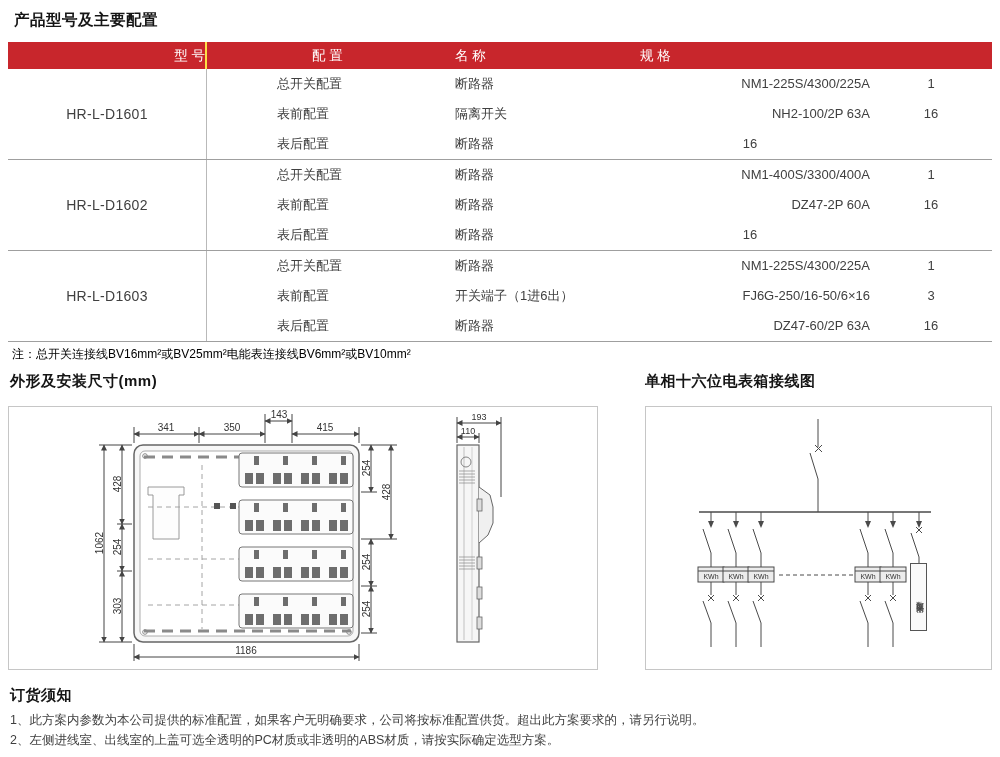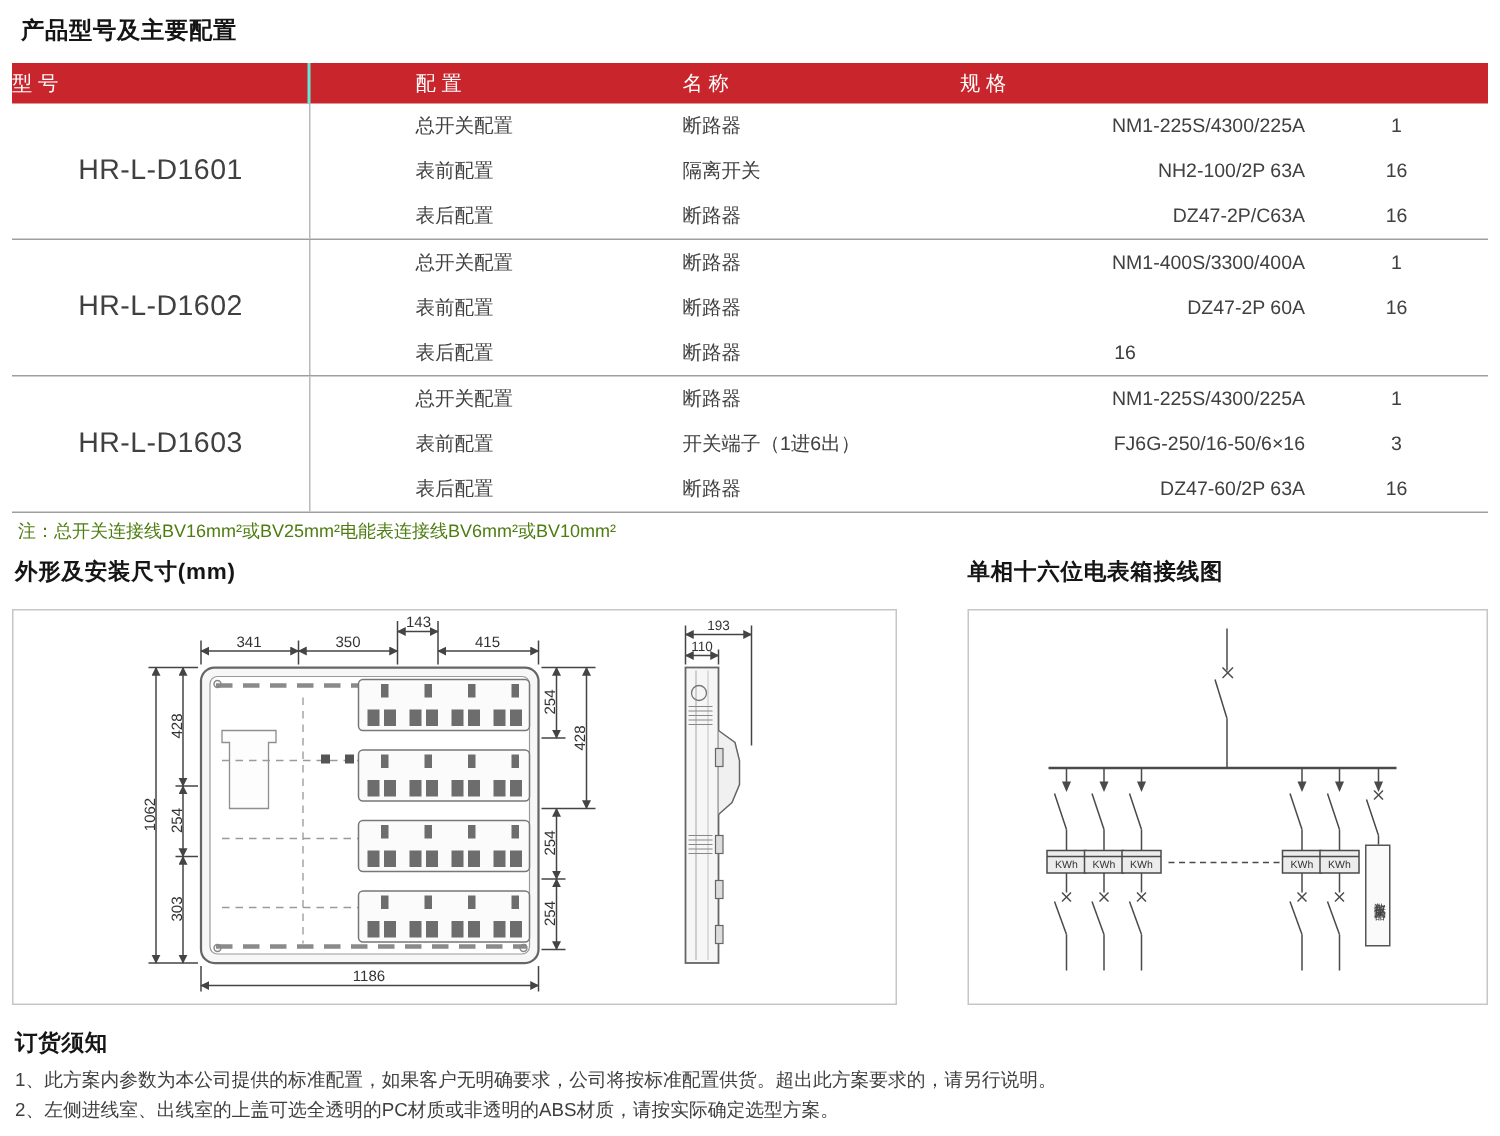--- a/index.html
+++ b/index.html
@@ -6,36 +6,36 @@
   body{
     width:1000px;height:757px;position:relative;background:#fff;
     font-family:"Liberation Sans","DejaVu Sans",sans-serif;color:#3c3c3c;
     overflow:hidden;
   }
   .sec-title{position:absolute;font-size:15px;font-weight:bold;color:#151515;letter-spacing:0.5px;}
   
   .spec-table{position:absolute;left:8px;top:42px;width:984px;}
   .thead{display:grid;grid-template-columns:199px 238px 185px 240px 122px;background:#c8262c;color:#fff;height:27px;line-height:27px;font-size:13.5px;}
   .hc{white-space:nowrap;}
-  .hc.h-model{text-align:left;border-right:2px solid #5eead4;}
-  .hc.h-conf{padding-left:70px;}
+  .hc.h-model{text-align:right;border-right:2px solid #fde047;}
+  .hc.h-conf{padding-left:70px;margin-left:35px;}
   .hc.h-name{padding-left:10px;}
   .hc.h-spec{padding-left:10px;}
   .hc.h-qty{text-align:center;}
   .tgroup{display:grid;grid-template-columns:199px 785px;}
   .tgroup + .tgroup{border-top:1px solid #9f9f9f;}
   .tgroup.last{border-bottom:1px solid #9f9f9f;}
-  .model-cell{display:flex;align-items:center;justify-content:center;border-right:1px solid #b9b9b9;font-size:19px;color:#404040;letter-spacing:0.3px;}
+  .model-cell{display:flex;align-items:center;justify-content:center;border-right:1px solid #b9b9b9;font-size:14px;color:#404040;letter-spacing:0.3px;}
   .grow{display:grid;grid-template-columns:238px 185px 240px 122px;height:30px;line-height:30px;font-size:13px;color:#404040;}
   .grow .c-conf{padding-left:70px;}
   .grow .c-name{padding-left:10px;}
   .grow .c-spec{padding-left:10px;text-align:right;}
   .grow .c-qty{text-align:center;}
   
-  .table-note{position:absolute;left:12px;top:346px;font-size:12px;color:#4d7c0f;}
+  .table-note{position:absolute;left:12px;top:346px;font-size:12px;color:#000000;}
   
   .panel{position:absolute;border:1px solid #c6c6c6;background:#fff;box-sizing:border-box;}
   #dim-panel{left:8px;top:406px;width:590px;height:264px;}
   #wire-panel{left:645px;top:406px;width:347px;height:264px;}
   #dim-panel svg,#wire-panel svg{position:absolute;left:0;top:0;}
   .collector{
     position:absolute;left:264px;top:156px;width:17px;height:68px;
     border:1px solid #555;background:#fafafa;box-sizing:border-box;
     writing-mode:vertical-rl;text-orientation:upright;
     font-size:8px;color:#444;display:flex;align-items:center;justify-content:center;letter-spacing:1px;
@@ -70,21 +70,20 @@
       </div>
       <div class="grow">
         <div class="c-conf">表前配置</div>
         <div class="c-name">隔离开关</div>
         <div class="c-spec">NH2-100/2P 63A</div>
         <div class="c-qty">16</div>
       </div>
       <div class="grow">
         <div class="c-conf">表后配置</div>
         <div class="c-name">断路器</div>
-        <div class="c-spec">DZ47-2P/C63A</div>
         <div class="c-qty">16</div>
       </div>
     </div>
   </div>
 
   <div class="tgroup">
     <div class="model-cell">HR-L-D1602</div>
     <div>
       <div class="grow">
         <div class="c-conf">总开关配置</div>

